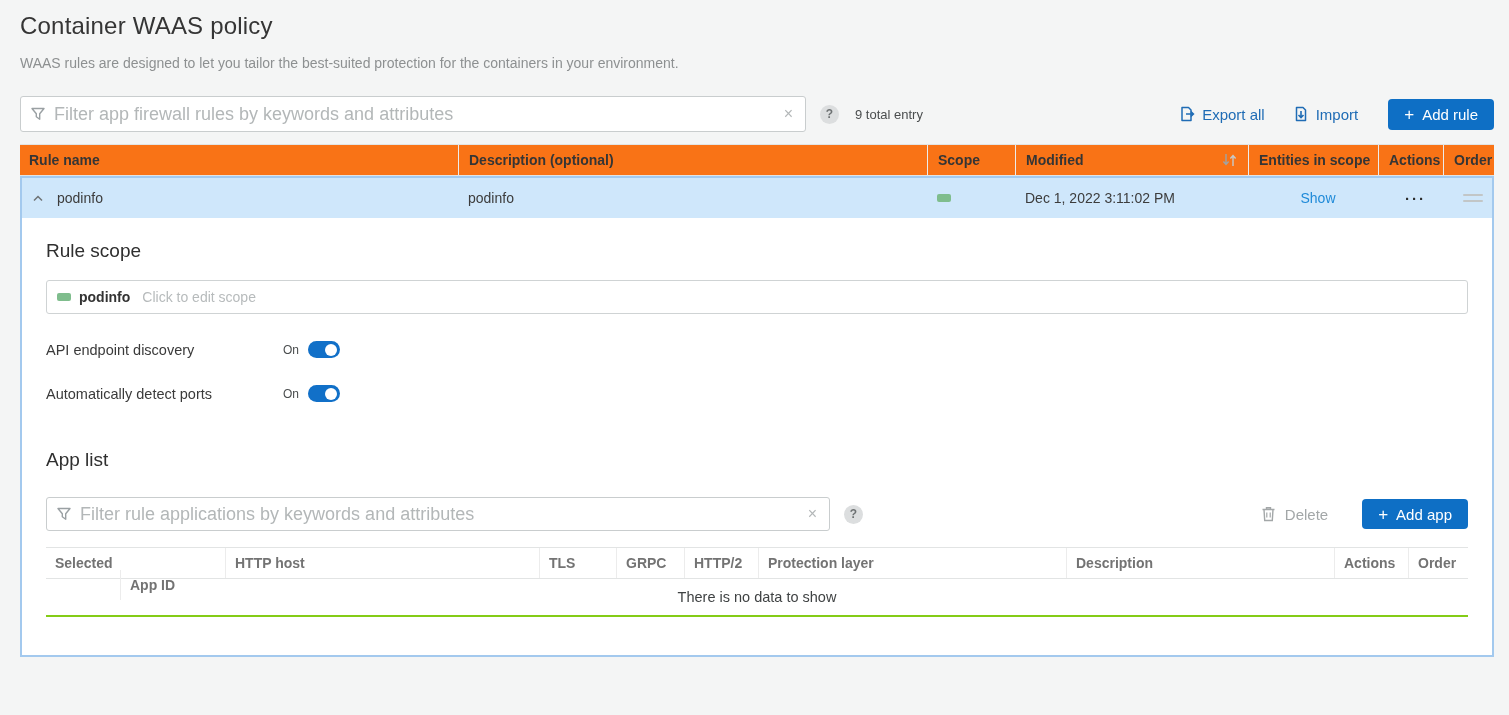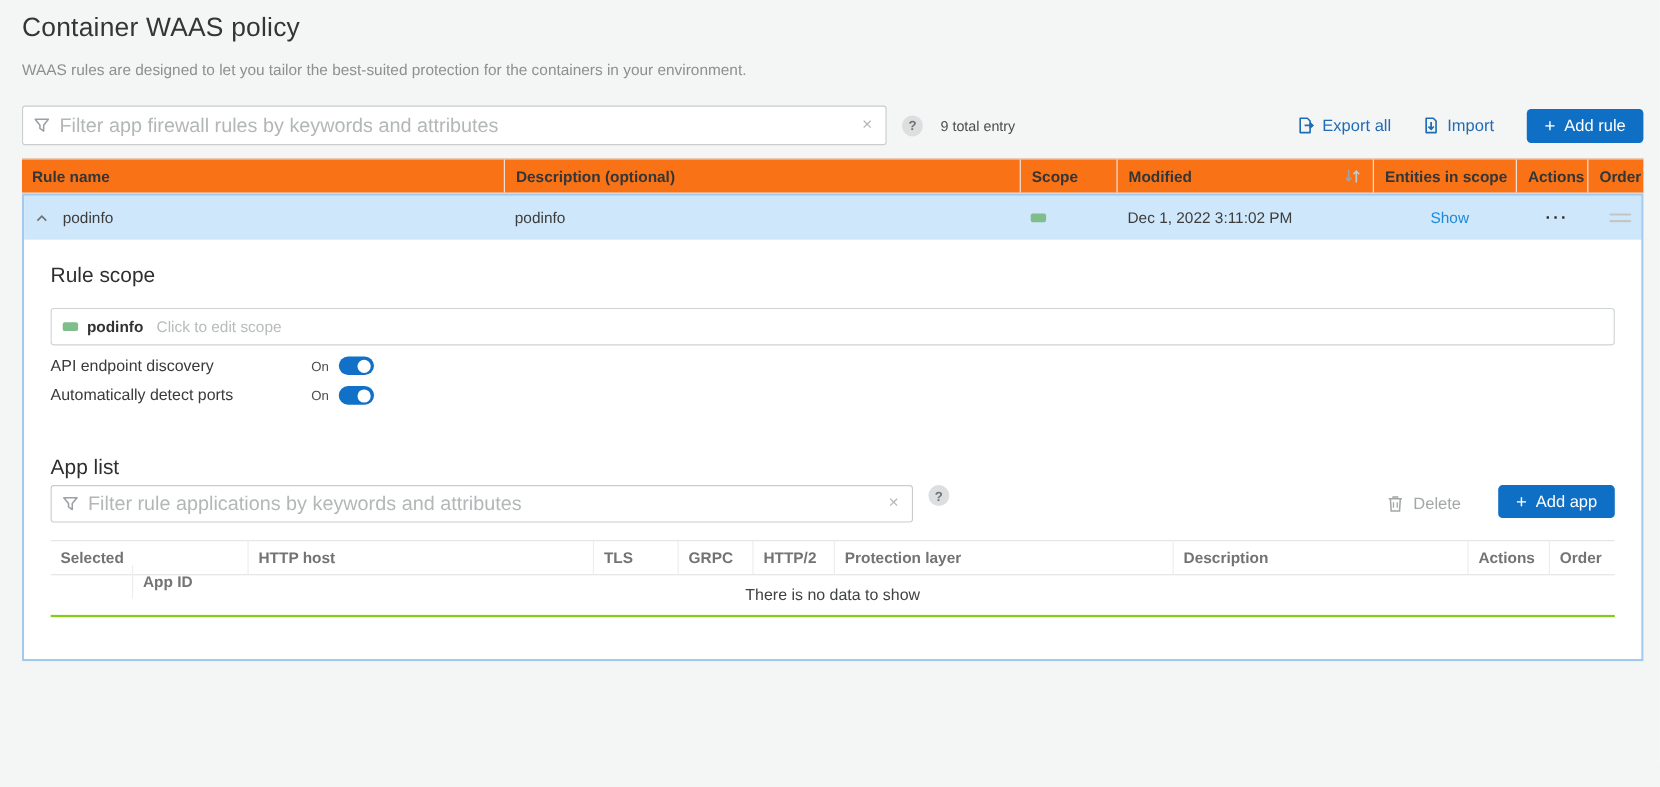--- a/index.html
+++ b/index.html
@@ -68,28 +68,28 @@
   
   .panel { background:#fff; padding:0 24px 38px 24px; }
   .section-heading { font-size:19px; color:#2f2f2f; padding-top:22px; font-weight:400; }
   .scope-edit {
     margin-top:18px; height:34px; border:1px solid #cfd3d4; border-radius:3px;
     display:flex; align-items:center; padding:0 10px; cursor:text; background:#fff;
   }
   .scope-edit .name { font-size:14px; color:#333; margin-left:8px; font-weight:600; }
   .scope-edit .hint { font-size:14px; color:#b7bbbc; margin-left:12px; }
 
-  .toggle-row { display:flex; align-items:center; margin-top:10px; }
+  .toggle-row { display:flex; align-items:center; margin-top:27px; }
   .toggle-row .t-label { width:237px; font-size:14.5px; color:#3a3a3a; }
   .toggle-row .t-state { font-size:12px; color:#4a4d4e; margin-right:9px; }
   .switch { width:32px; height:17px; border-radius:9px; background:#1170c8; position:relative; cursor:pointer; flex:0 0 auto; }
   .switch .knob { position:absolute; top:2.5px; right:3px; width:12px; height:12px; border-radius:50%; background:#fff; }
 
   .applist-heading { margin-top:25px; }
-  .app-toolbar { display:flex; margin-top:4px; height:34px; }
+  .app-toolbar { display:flex; align-items:center; margin-top:26px; height:34px; }
   .app-toolbar .filter-box { width:784px; height:34px; }
   .delete-btn { margin-left:auto; display:flex; align-items:center; gap:9px; color:#a3a7a8; font-size:15px; cursor:default; }
   .app-toolbar .primary-btn { margin-left:34px; height:30px; }
 
   .app-table { margin-top:16px; width:1422px; }
   .app-thead { display:flex; border-top:1px solid #e2e4e4; border-bottom:1px solid #e2e4e4; height:32px; align-items:center; font-weight:700; color:#737373; font-size:14px; }
   .app-thead > div { padding-left:9px; height:100%; display:flex; align-items:center; border-left:1px solid #ececec; }
   .app-thead > div:first-child { border-left:none; }
   .ac-sel{width:74px;} .ac-appid{width:105px;margin-top:44px;} .ac-host{width:314px;} .ac-tls{width:77px;}
   .ac-grpc{width:68px;} .ac-http2{width:74px;} .ac-prot{width:308px;} .ac-desc{width:268px;}

